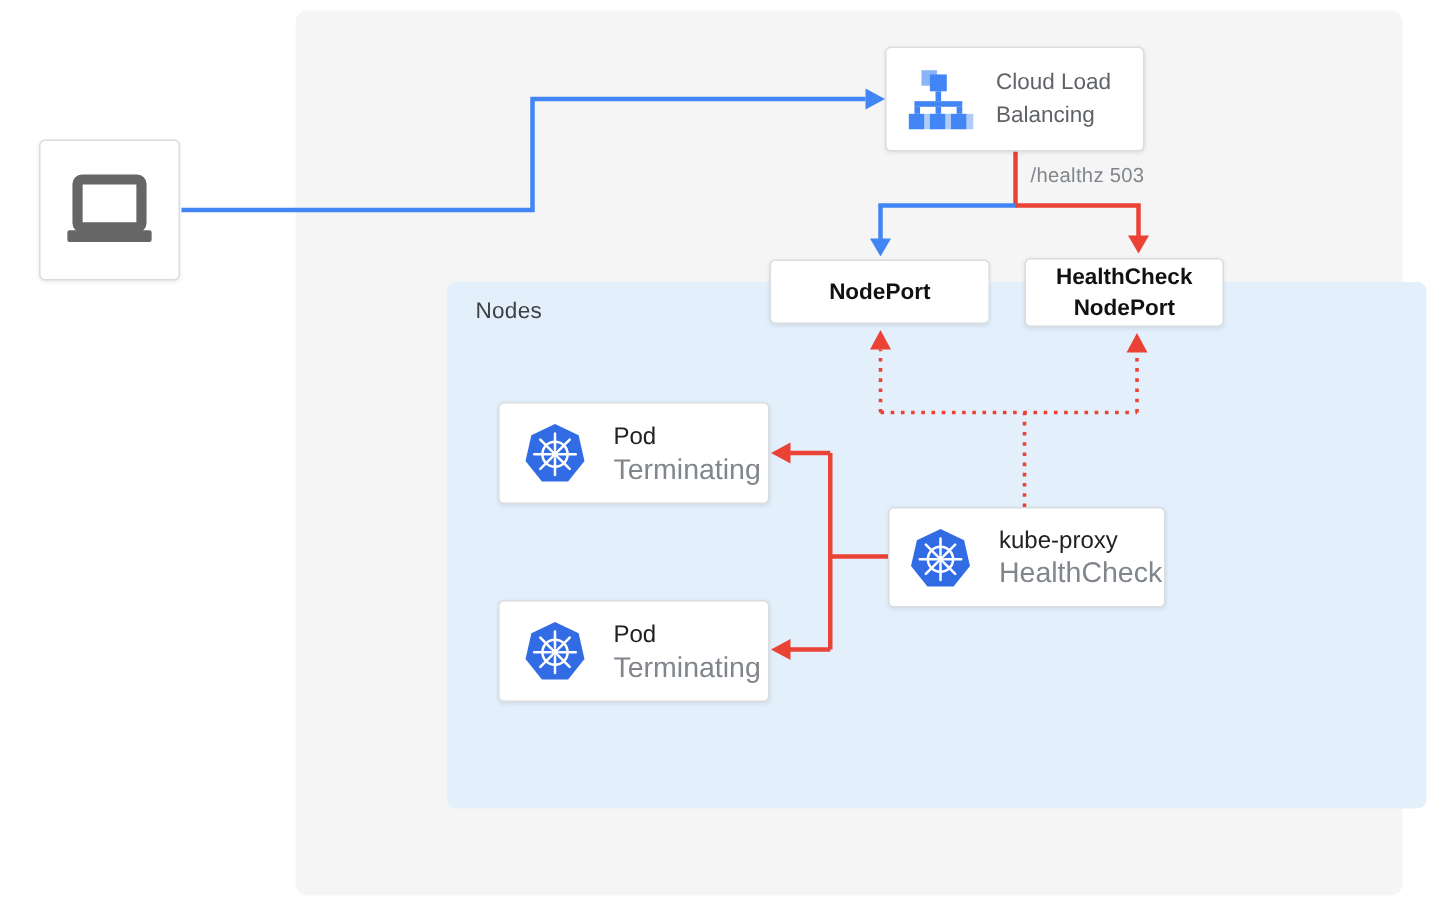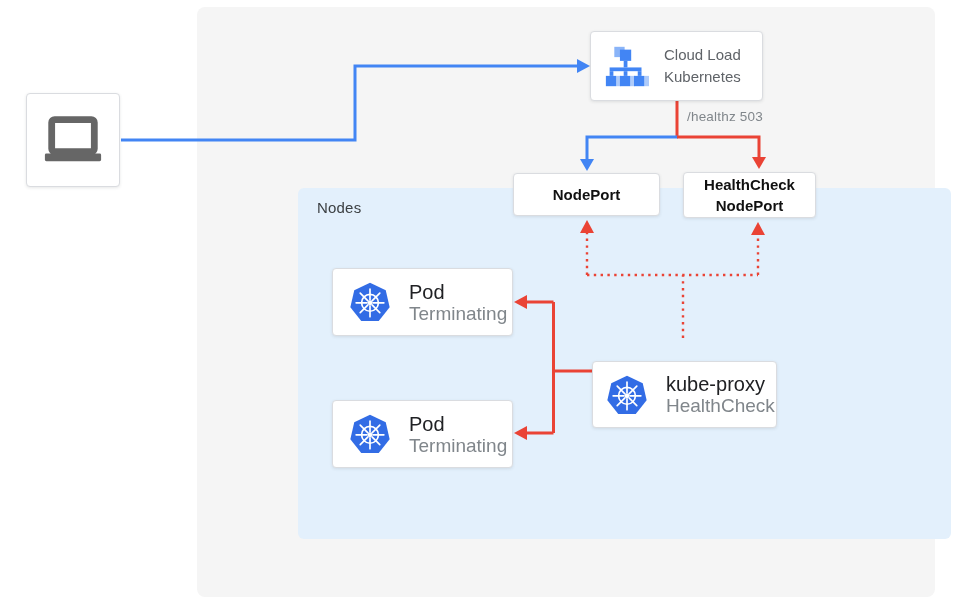--- a/index.html
+++ b/index.html
@@ -17,35 +17,35 @@
   .zone-label{
     left:19px;top:11px;font-size:15px;color:#3c4043;letter-spacing:.2px;
   }
   svg.edges{left:0;top:0;width:953px;height:612px;z-index:2;pointer-events:none;}
   .card{
     background:#ffffff;border:1px solid #dadce0;border-radius:4px;z-index:3;
     box-shadow:0 1px 3px rgba(60,64,67,.12);
     display:flex;align-items:center;box-sizing:border-box;
   }
   .card .icon-wrap{flex:0 0 auto;display:flex;align-items:center;justify-content:center;}
-  .title{color:#202124;font-size:20px;line-height:22px;}
+  .title{color:#202124;font-size:16px;line-height:22px;}
   .subtitle{color:#80868b;font-size:19px;line-height:21px;}
   .gray-text{color:#5f6368;font-size:15px;line-height:22px;}
   .port-label{color:#111111;font-weight:700;font-size:15px;line-height:21px;text-align:center;width:100%;}
   .healthz{
     left:687px;top:109px;font-size:13.5px;font-weight:400;color:#80868b;z-index:3;letter-spacing:.2px;
   }
   .laptop-card{left:26px;top:93px;width:94px;height:94px;justify-content:center;}
   .lb-card{left:590px;top:31px;width:173px;height:70px;padding-left:13px;align-items:center;}
   .lb-card .gray-text{margin-left:15px;}
   .nodeport-card{left:513px;top:173px;width:147px;height:43px;}
   .hc-card{left:683px;top:172px;width:133px;height:46px;}
   .pod1-card{left:332px;top:268px;width:181px;height:68px;padding-left:16px;}
   .pod2-card{left:332px;top:400px;width:181px;height:68px;padding-left:16px;}
-  .kp-card{left:592px;top:338px;width:185px;height:67px;padding-left:13px;margin-top:23px;}
+  .kp-card{left:592px;top:338px;width:185px;height:67px;padding-left:13px;}
   .pod-text{margin-left:18px;}
 </style>
 </head>
 <body>
 
 <div id="canvas">
 
   <div class="abs outer-panel"></div>
 
   <div class="abs nodes-zone">
@@ -96,21 +96,21 @@
         <rect x="13" y="34" width="5" height="11" fill="#aecbfa"></rect>
         <rect x="28" y="34" width="5" height="11" fill="#aecbfa"></rect>
         <rect x="43" y="34" width="5" height="11" fill="#aecbfa"></rect>
         <rect x="2" y="34" width="11" height="11" fill="#4285f4"></rect>
         <rect x="17" y="34" width="11" height="11" fill="#4285f4"></rect>
         <rect x="32" y="34" width="11" height="11" fill="#4285f4"></rect>
       </svg>
     </span>
     <div class="gray-text">
       <div>Cloud Load</div>
-      <div>Kubernetes</div>
+      <div>Balancing</div>
     </div>
   </div>
 
   <div class="abs healthz">/healthz 503</div>
 
   <div class="abs card nodeport-card">
     <div class="port-label">NodePort</div>
   </div>
 
   <div class="abs card hc-card">

